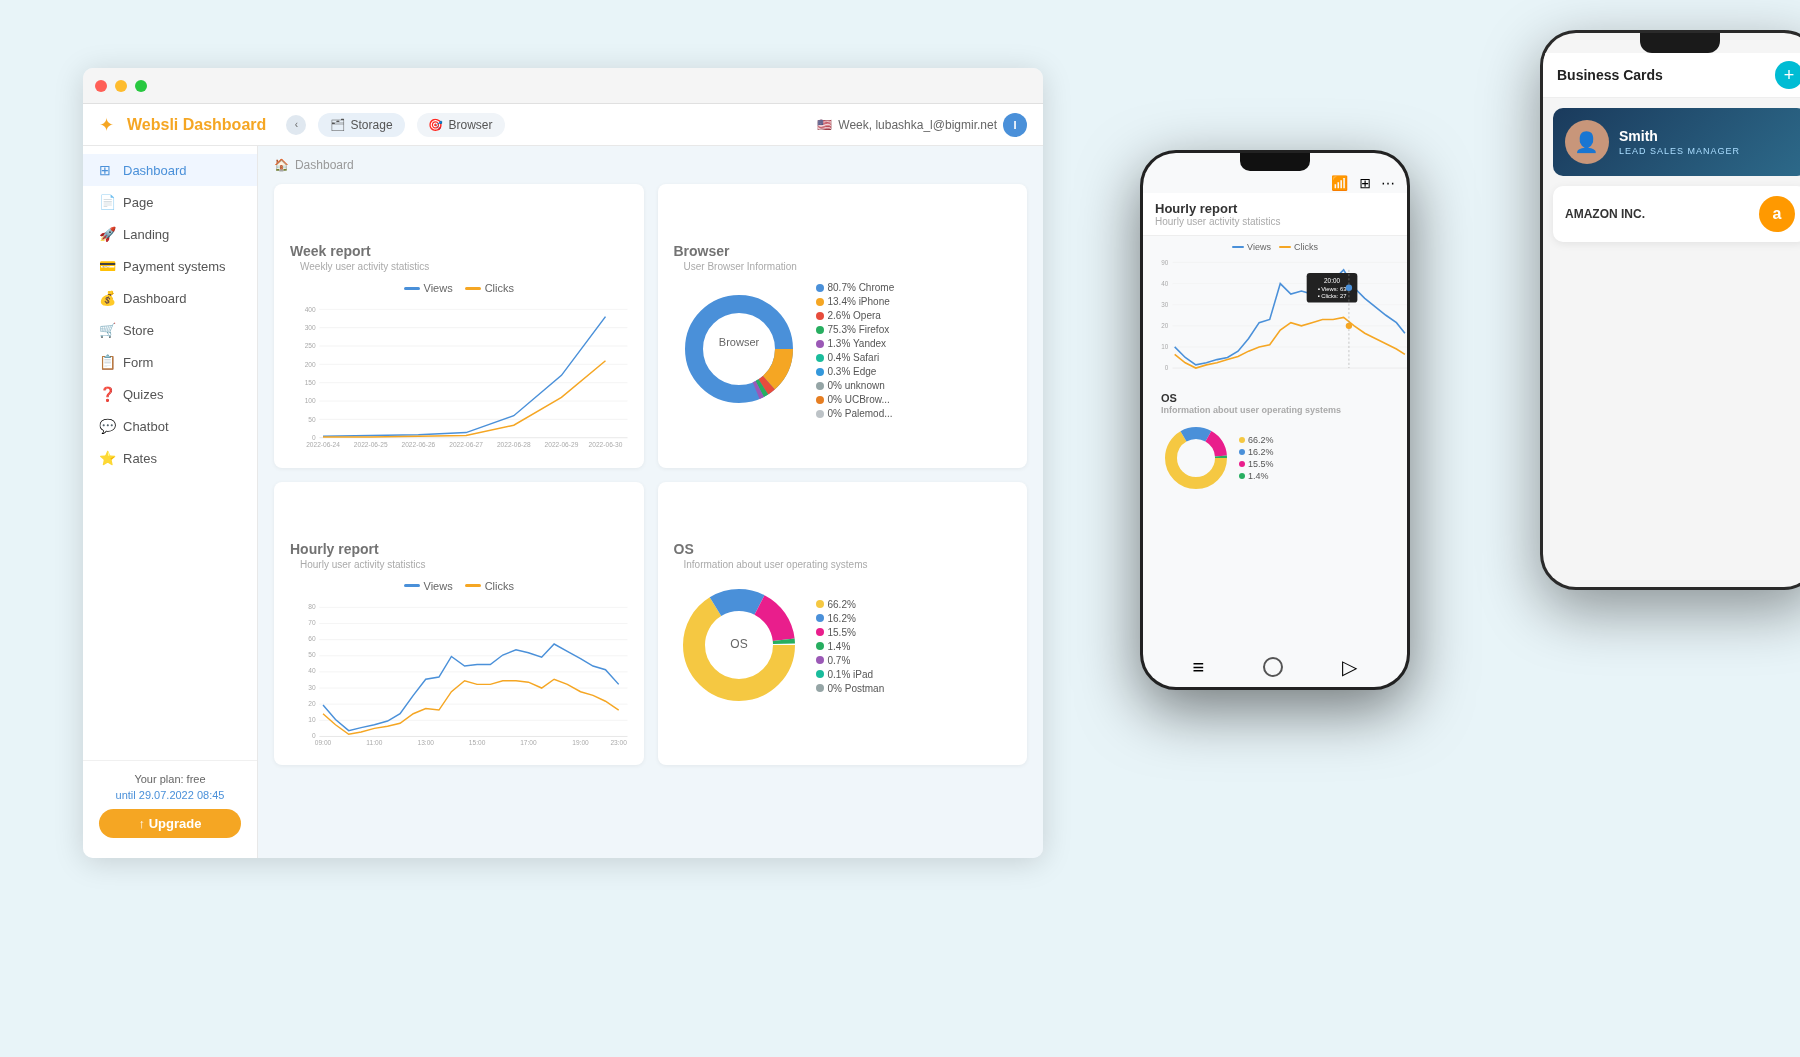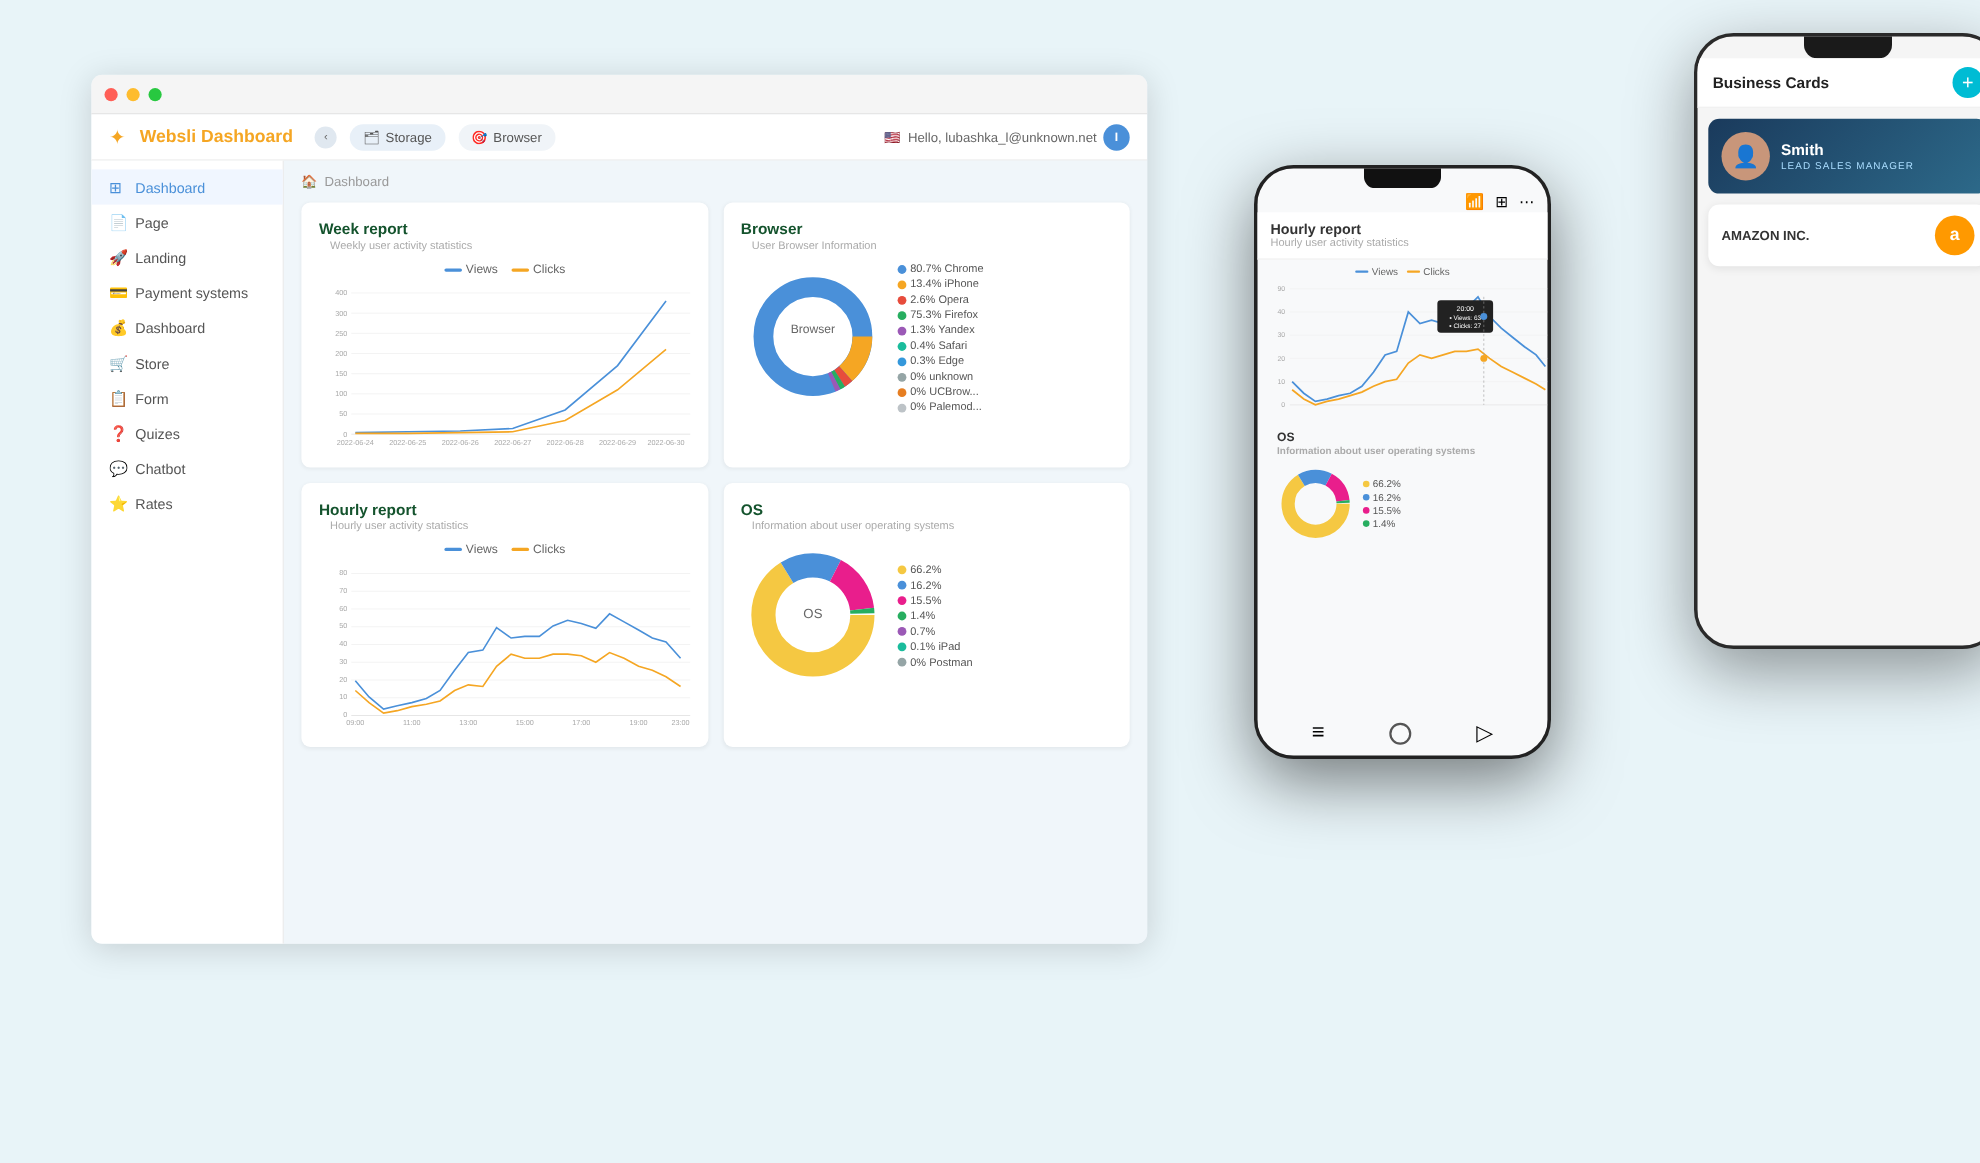--- a/index.html
+++ b/index.html
@@ -169,22 +169,23 @@
     }
     .chart-card {
       background: white;
       border-radius: 8px;
       padding: 16px;
       box-shadow: 0 1px 4px rgba(0,0,0,0.06);
     }
     .chart-title {
       font-size: 14px;
       font-weight: 600;
-      color: #14532d;
+      color: #737373;
       margin-bottom: 2px;
+      margin-top: 43px;
     }
     .chart-subtitle {
       font-size: 10px;
       color: #aaa;
       margin-bottom: 10px;
       margin-left: 10px;
     }
     .chart-legend {
       display: flex; gap: 12px;
       font-size: 11px; color: #666;
@@ -388,21 +389,21 @@
       <span>🗂</span>
       <span>Storage</span>
     </button>
     <button class="nav-btn">
       <span>🎯</span>
       <span>Browser</span>
     </button>
     <div class="nav-spacer"></div>
     <div class="user-info">
       <span>🇺🇸</span>
-      <span>Hello, lubashka_l@unknown.net</span>
+      <span>Week, lubashka_l@bigmir.net</span>
       <div class="user-avatar">I</div>
     </div>
   </div>
 
   <div class="app-body">
 
     <div class="sidebar">
       <div class="sidebar-item active">
         <span class="icon">⊞</span>
         <span>Dashboard</span>
@@ -435,20 +436,25 @@
         <span class="icon">❓</span>
         <span>Quizes</span>
       </div>
       <div class="sidebar-item">
         <span class="icon">💬</span>
         <span>Chatbot</span>
       </div>
       <div class="sidebar-item">
         <span class="icon">⭐</span>
         <span>Rates</span>
+      </div>
+      <div class="sidebar-bottom">
+        <div class="plan-text">Your plan: free</div>
+        <div class="plan-date">until 29.07.2022 08:45</div>
+        <button class="upgrade-btn">↑ Upgrade</button>
       </div>
     </div>
 
     <div class="main-content">
       <div class="breadcrumb">
         <span>🏠</span>
         <span>Dashboard</span>
       </div>
 
       <div class="charts-grid">

